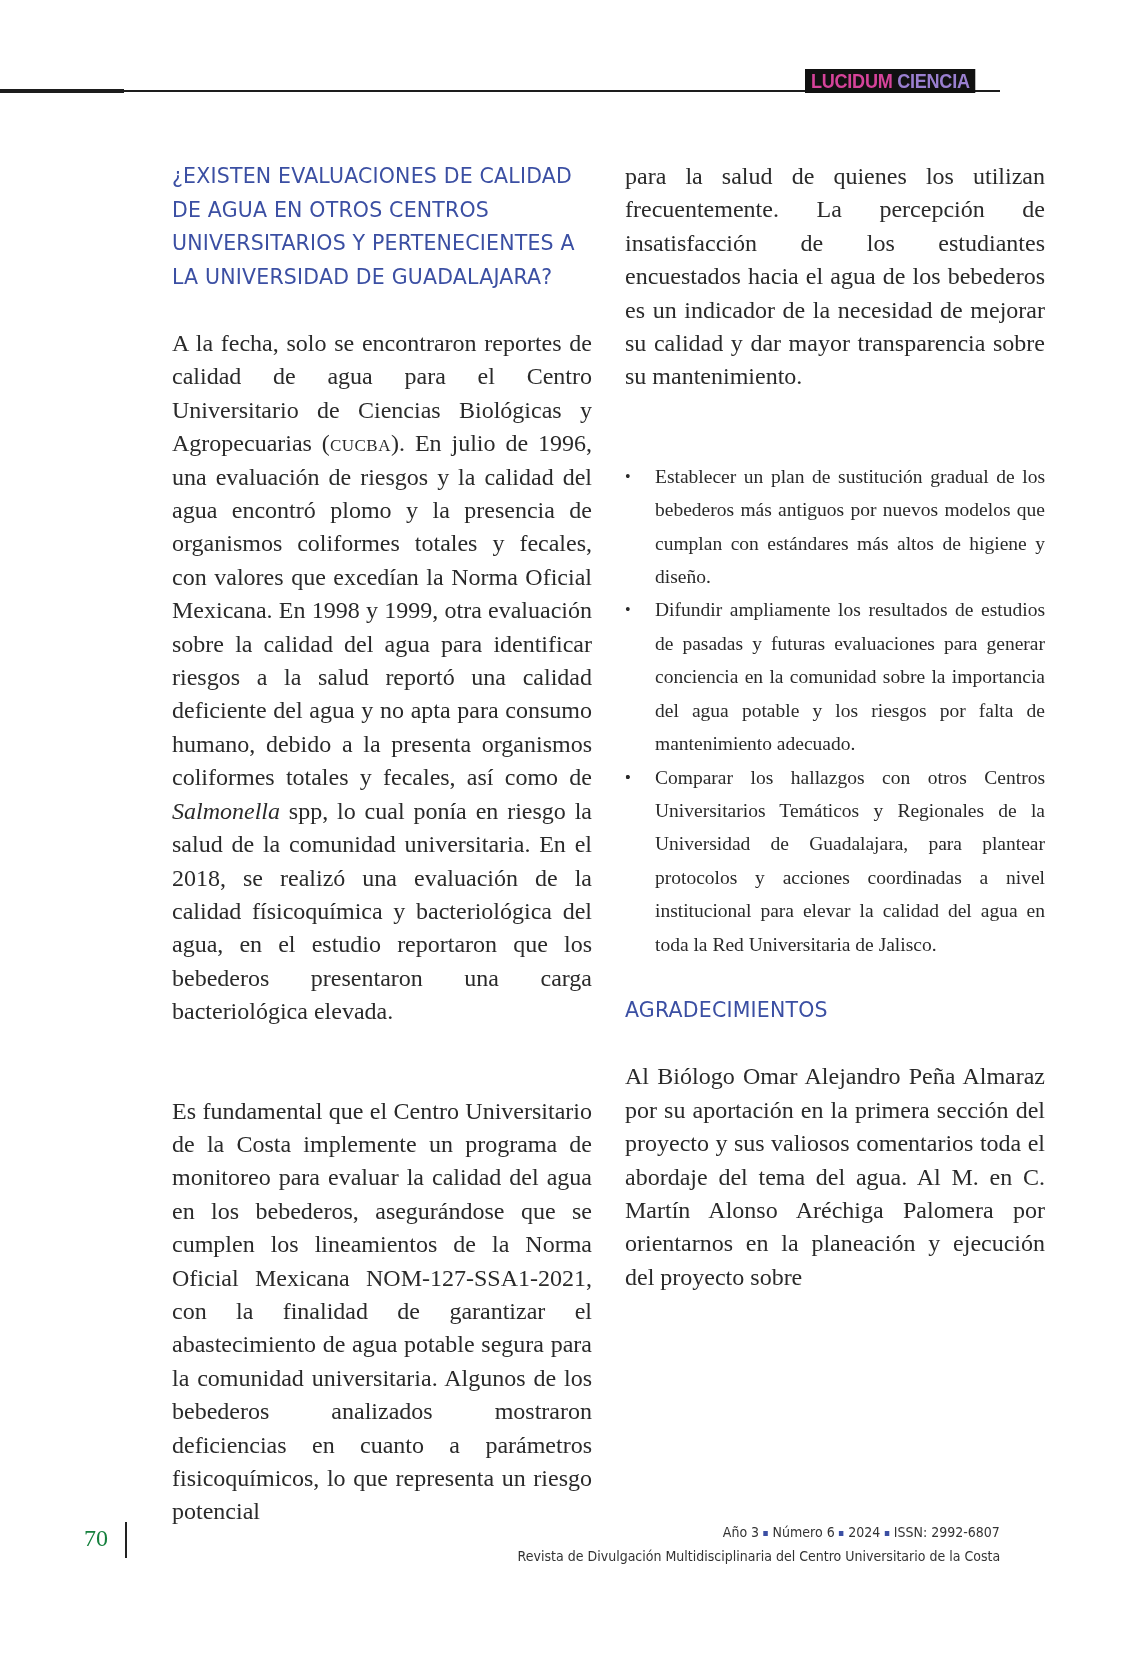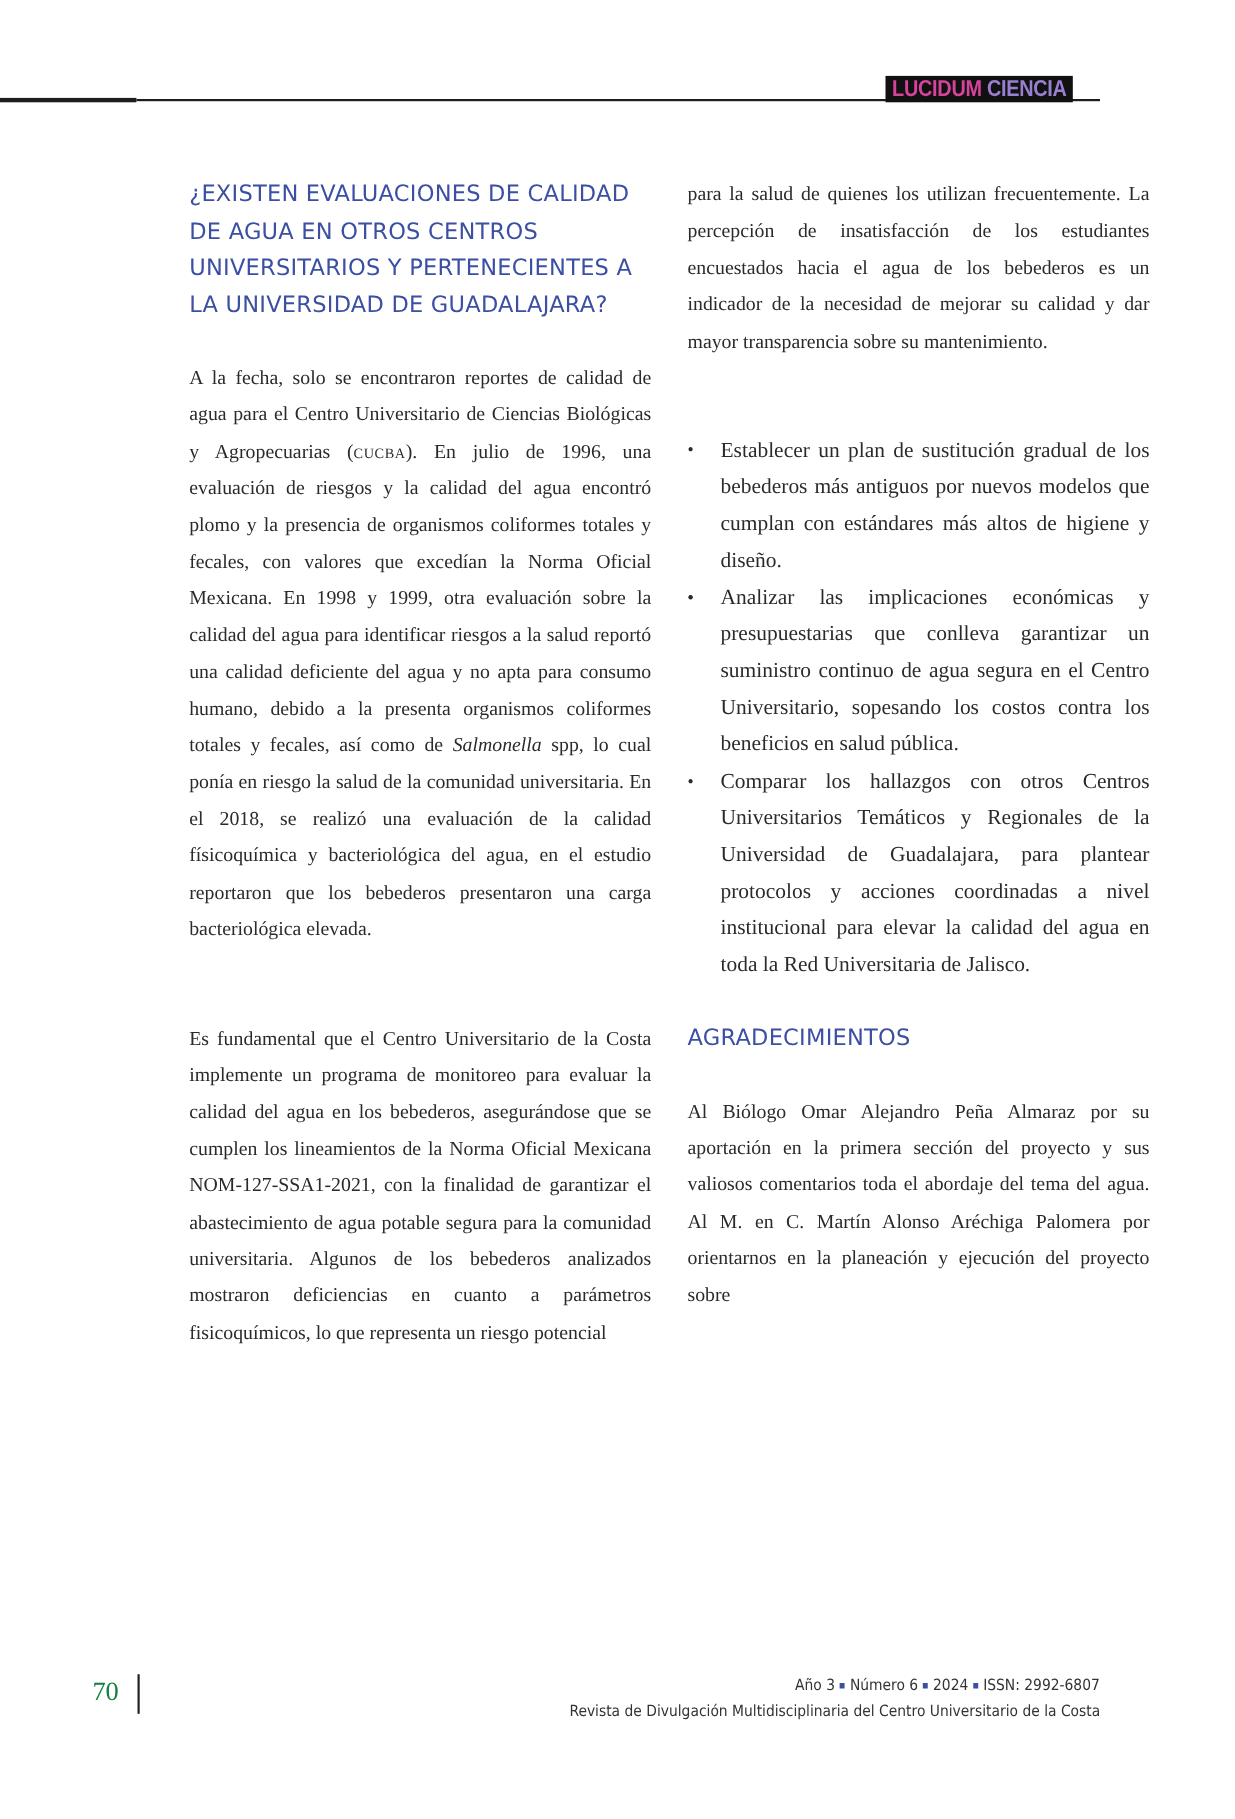--- a/index.html
+++ b/index.html
@@ -19,21 +19,21 @@
   
   .col { position: absolute; top: 160px; width: 420px; font-family: "Liberation Serif", serif; color: #2a2a2a; margin-left: 47px; }
   .col-left  { left: 125px; }
   .col-right { left: 578px; }
 
   .heading {
     font-family: "DejaVu Sans", sans-serif; color: #3b4fa3; font-size: 20.5px;
     line-height: 33.5px; letter-spacing: 0.2px; margin: 0; font-weight: normal;
   }
   .para {
-    font-size: 18px; line-height: 33.4px; text-align: justify; margin: 0;
+    font-size: 24px; line-height: 33.4px; text-align: justify; margin: 0;
     hyphens: manual;
   }
   .gap-after-heading { height: 33px; }
   .gap-after-para { height: 33px; }
 
   .sc { font-variant: small-caps; text-transform: lowercase; letter-spacing: 0.5px; }
   .it { font-style: italic; }
 
   ul.recs { list-style: none; margin: 0; padding: 0; }
   ul.recs li { position: relative; padding-left: 30px; font-size: 19.5px; line-height: 33.4px; text-align: justify; }
@@ -68,22 +68,22 @@
   <div class="gap-after-heading"></div>
   <p class="para">Es fundamental que el Centro Universitario de la Costa implemente un programa de monitoreo para evaluar la calidad del agua en los bebederos, asegurándose que se cumplen los lineamientos de la Norma Oficial Mexicana NOM-127-SSA1-2021, con la finalidad de garantizar el abastecimiento de agua potable segura para la comunidad universitaria. Algunos de los bebederos analizados mostraron deficiencias en cuanto a parámetros fisicoquímicos, lo que representa un riesgo potencial</p>
 </div>
 
 <div class="col col-right">
   <p class="para">para la salud de quienes los utilizan frecuentemente. La percepción de insatisfacción de los estudiantes encuestados hacia el agua de los bebederos es un indicador de la necesidad de mejorar su calidad y dar mayor transparencia sobre su mantenimiento.</p>
   <div class="gap-after-para"></div>
   <div class="gap-after-heading"></div>
   <ul class="recs">
     <li><span class="bullet">•</span><span>Establecer un plan de sustitución gradual de los bebederos más antiguos por nuevos modelos que cumplan con estándares más altos de higiene y diseño.</span></li>
+    <li><span class="bullet">•</span><span>Difundir ampliamente los resultados de estudios de pasadas y futuras evaluaciones para generar conciencia en la comunidad sobre la importancia del agua potable y los riesgos por falta de mantenimiento adecuado.</span></li>
     <li><span class="bullet">•</span></li>
-    <li><span class="bullet">•</span><span>Analizar las implicaciones económicas y presupuestarias que conlleva garantizar un suministro continuo de agua segura en el Centro Universitario, sopesando los costos contra los beneficios en salud pública.</span></li>
     <li><span class="bullet">•</span><span>Comparar los hallazgos con otros Centros Universitarios Temáticos y Regionales de la Universidad de Guadalajara, para plantear protocolos y acciones coordinadas a nivel institucional para elevar la calidad del agua en toda la Red Universitaria de Jalisco.</span></li>
   </ul>
   <div class="gap-after-para"></div>
   <h2 class="heading">AGRADECIMIENTOS</h2>
   <div class="gap-after-heading"></div>
   <p class="para">Al Biólogo Omar Alejandro Peña Almaraz por su aportación en la primera sección del proyecto y sus valiosos comentarios toda el abordaje del tema del agua. Al M. en C. Martín Alonso Aréchiga Palomera por orientarnos en la planeación y ejecución del proyecto sobre</p>
 </div>
 
 <div class="page-num">70</div>
 <div class="page-bar"></div>

